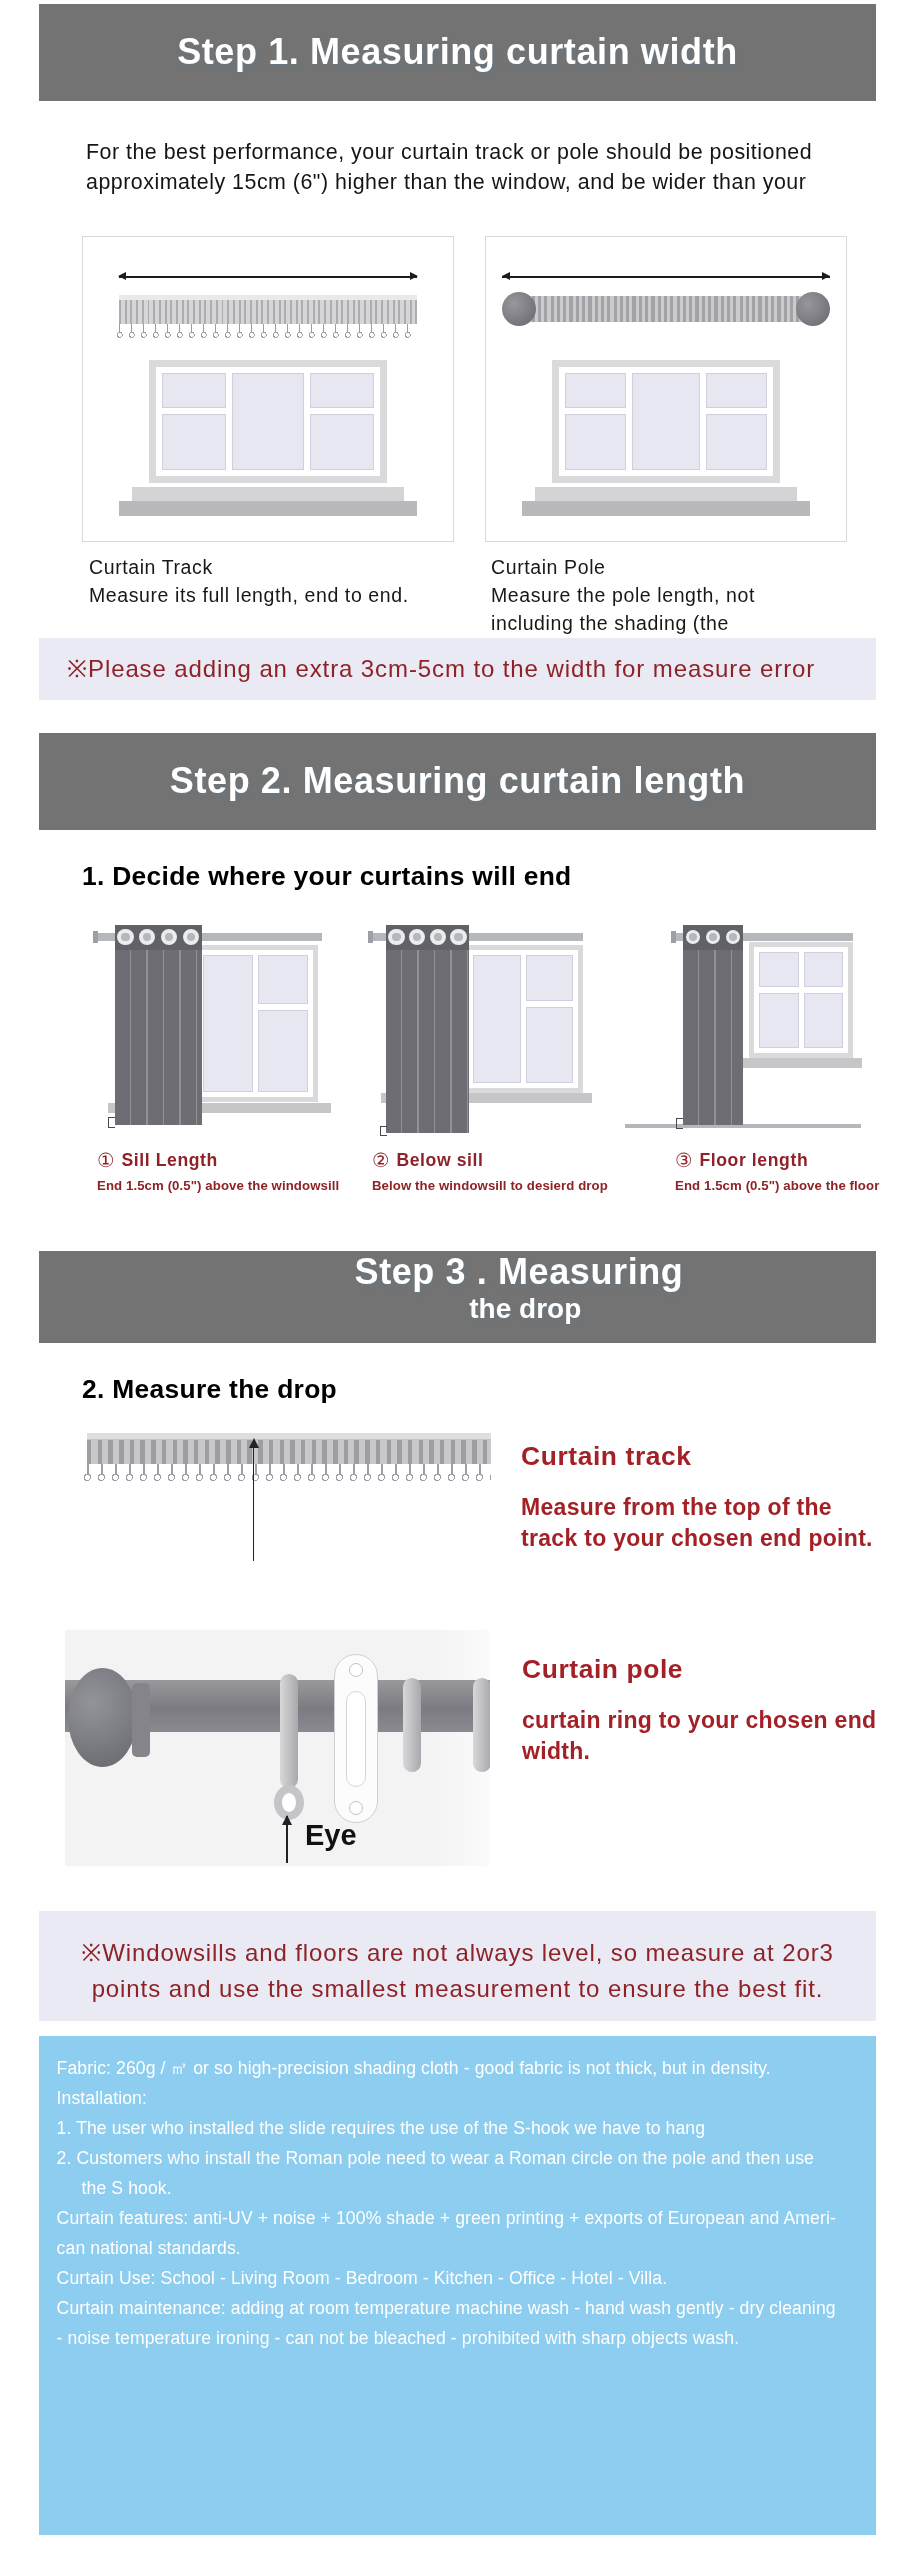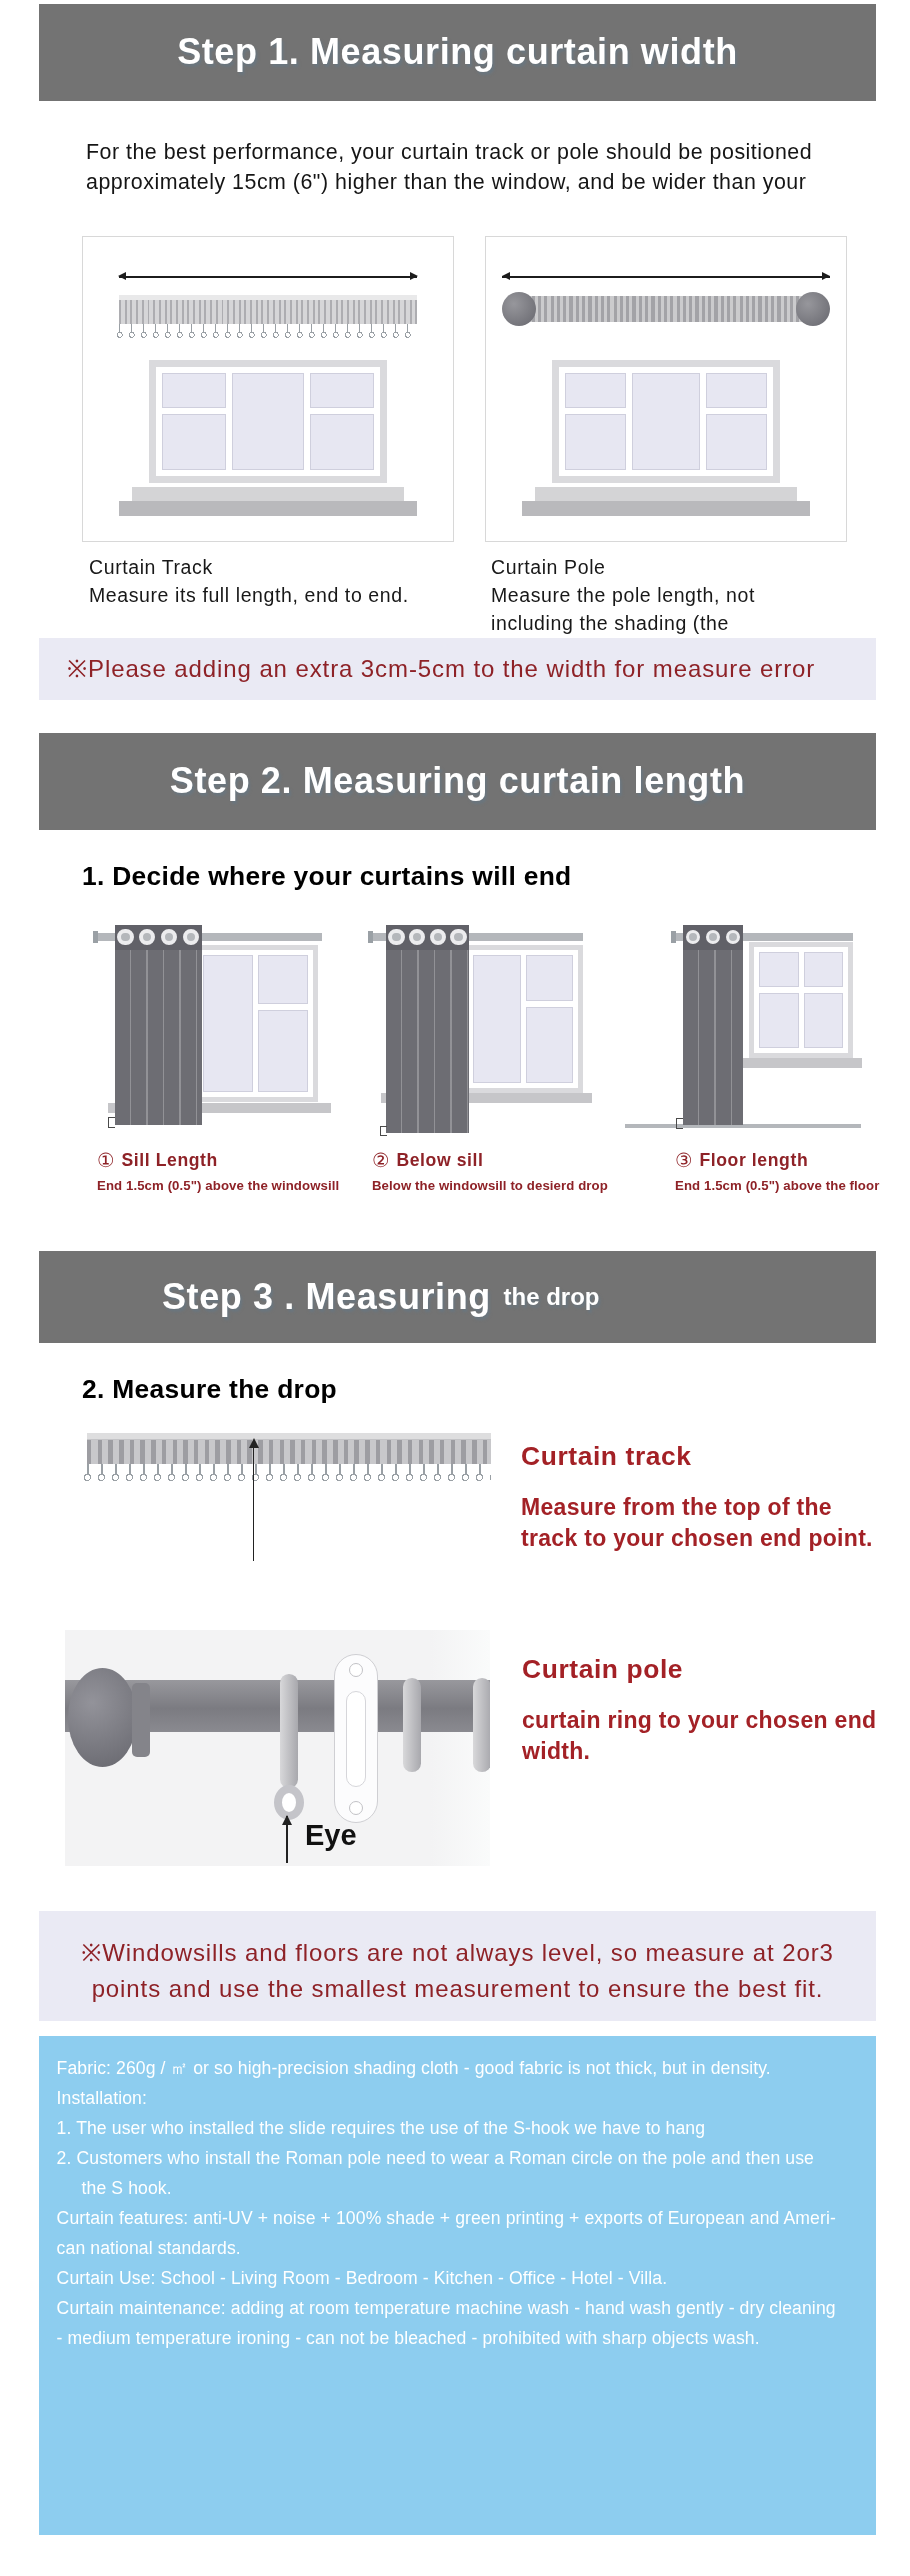--- a/index.html
+++ b/index.html
@@ -6,21 +6,21 @@
   body { background:#ffffff; font-family:"Liberation Sans", sans-serif; }
   .page { position:relative; width:910px; height:2576px; background:#fff; overflow:hidden; margin:0 auto; }
 
   
   .banner { margin-left:39px; width:837px; height:97px; background:#737373;
             display:flex; align-items:center; justify-content:center; }
   .banner.first { margin-top:3.8px; }
   .banner-text { font-size:36px; font-weight:bold; color:#ffffff; letter-spacing:0.6px;
                  text-shadow:1.9px 2.5px 2.5px rgba(100,120,135,.6); white-space:nowrap; }
   .banner.left-align { justify-content:flex-start; padding-left:123px; }
-  .banner-text-small { font-size:24px; font-weight:bold; color:#ffffff; margin-left:12.6px;
+  .banner-text-small { font-size:28px; font-weight:bold; color:#ffffff; margin-left:12.6px;
                  text-shadow:1.9px 2.5px 2.5px rgba(100,120,135,.6); white-space:nowrap; }
 
   
   .intro { margin:36px 0 0 86px; color:#151515; }
   .intro-line { font-size:21.4px; line-height:30px; letter-spacing:0.5px; white-space:nowrap; }
 
   
   .figrow { display:flex; margin:39px 0 0 82px; }
   .figbox { position:relative; width:372px; height:306px; border:0.6px solid #d8d8d8; background:#fff; }
   .figbox.pole-box { width:362px; margin-left:31px; }
@@ -66,21 +66,21 @@
   .cap-title, .cap-line { font-size:19.5px; color:#181818; letter-spacing:0.6px; line-height:28px; white-space:nowrap; }
 
   
   .noteband { margin-left:39px; width:837px; background:#EAEAF4; padding:12.6px 28px; }
   .noteband.first { margin-top:1.3px; }
   .note-line { font-size:24px; line-height:36px; color:#8E2227; letter-spacing:0.9px; white-space:nowrap; }
   .noteband.center { margin-top:57px; padding:24px 28px 14px; }
   .noteband.center .note-line { text-align:center; }
 
   .banner.second { margin-top:33px; }
-  .banner.third  { margin-top:58px; height:92px; }
+  .banner.third  { margin-top:58px; height:92px;flex-direction:column; }
 
   .subhead { margin:31px 0 0 82px; font-size:26.4px; font-weight:bold; color:#000; letter-spacing:0.3px; white-space:nowrap; }
 
   
   .optrow { display:flex; margin:33px 0 0 97px; align-items:flex-start; }
   .opt { position:relative; }
   .opt.o1 { width:225px; }
   .opt.o2 { width:211px; margin-left:50px; }
   .opt.o3 { width:178px; margin-left:92px; }
   .diag { position:relative; height:208px; }
@@ -412,17 +412,17 @@
   <div class="infobox">
     <div class="info-line">Fabric: 260g / ㎡ or so high-precision shading cloth - good fabric is not thick, but in density.</div>
     <div class="info-line">Installation:</div>
     <div class="info-line">1. The user who installed the slide requires the use of the S-hook we have to hang</div>
     <div class="info-line">2. Customers who install the Roman pole need to wear a Roman circle on the pole and then use</div>
     <div class="info-line indent">the S hook.</div>
     <div class="info-line">Curtain features: anti-UV + noise + 100% shade + green printing + exports of European and Ameri-</div>
     <div class="info-line">can national standards.</div>
     <div class="info-line">Curtain Use: School - Living Room - Bedroom - Kitchen - Office - Hotel - Villa.</div>
     <div class="info-line">Curtain maintenance: adding at room temperature machine wash - hand wash gently - dry cleaning</div>
-    <div class="info-line">- medium temperature ironing - can not be bleached - prohibited with sharp objects wash.</div>
+    <div class="info-line">- noise temperature ironing - can not be bleached - prohibited with sharp objects wash.</div>
   </div>
 
 </div>
 
 
 </body></html>

